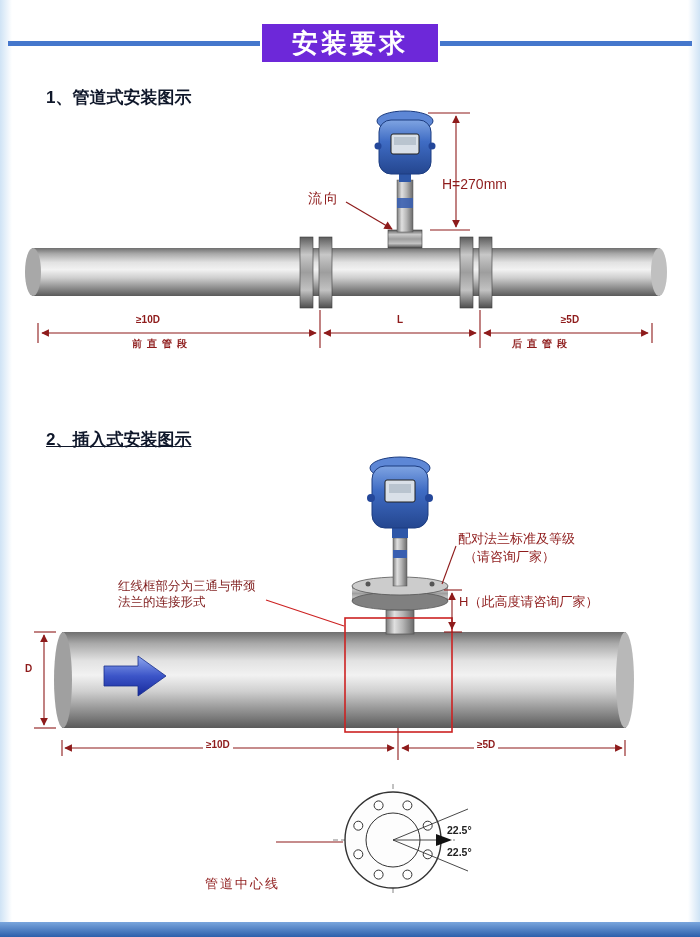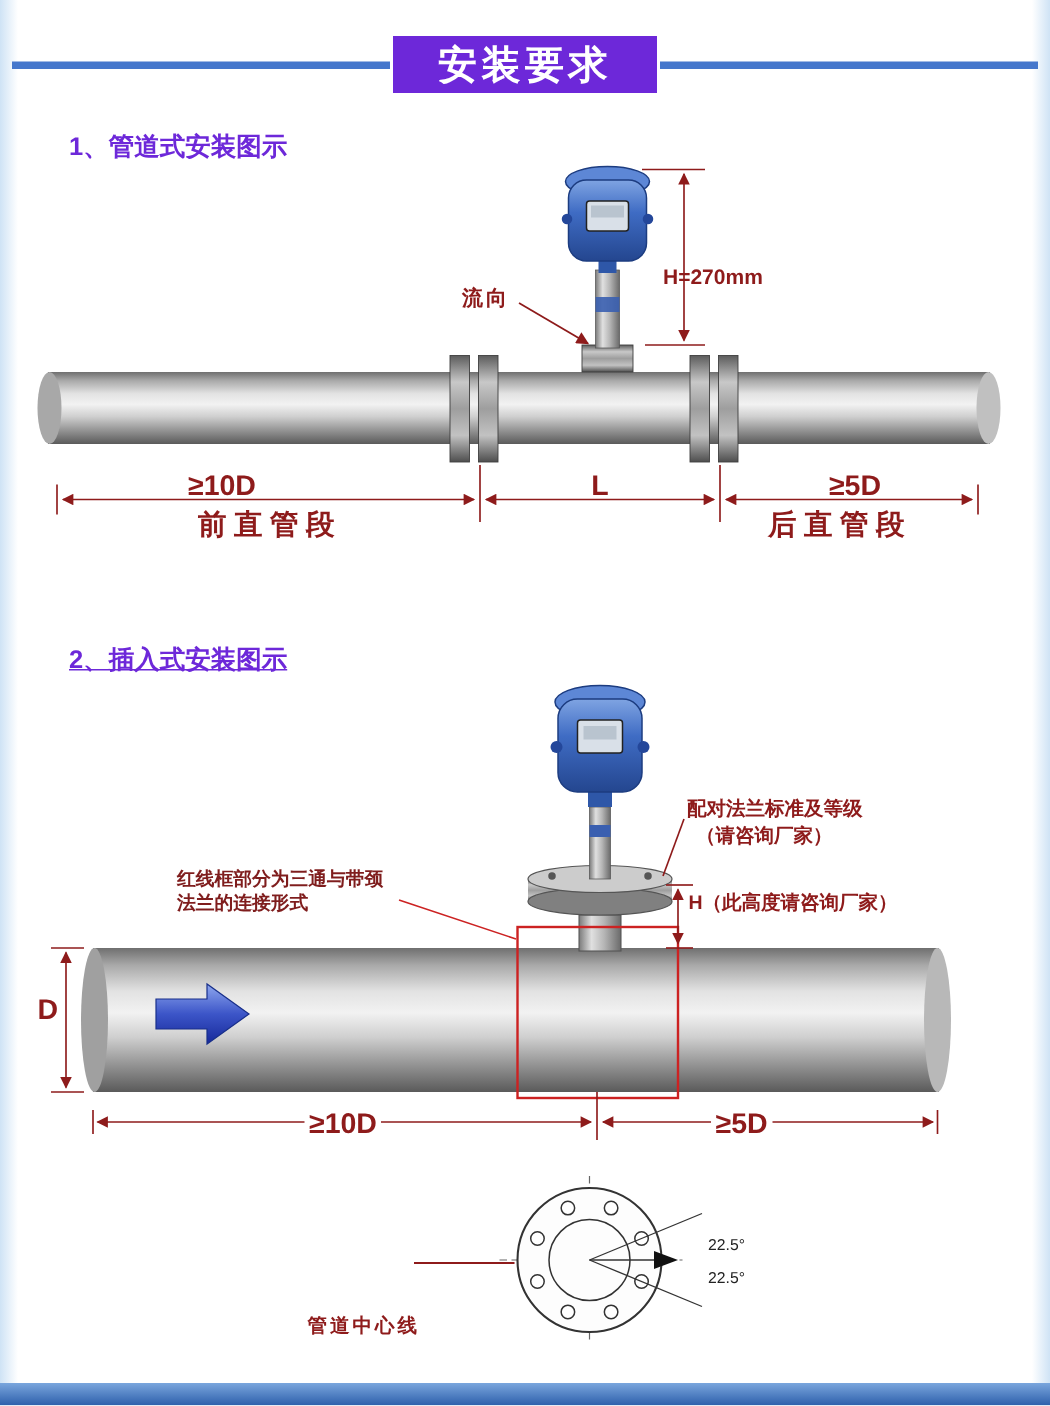--- a/index.html
+++ b/index.html
@@ -11,29 +11,29 @@
   #edge-left{left:0;background:linear-gradient(to right,#cfe3f5,rgba(255,255,255,0));}
   #edge-right{right:0;background:linear-gradient(to left,#cfe3f5,rgba(255,255,255,0));}
   #footer-bar{position:absolute;left:0;top:922px;width:700px;height:15px;
     background:linear-gradient(#7aa6dd,#2d5fab);}
   #header-box{position:absolute;left:262px;top:24px;width:176px;height:38px;
     background:#6d28d9;color:#fff;display:flex;align-items:center;justify-content:center;
     font-size:26px;font-weight:700;letter-spacing:3px;}
   .header-line{position:absolute;top:41px;height:5px;background:#4577cc;width:252px;}
   #header-line-left{left:8px;}
   #header-line-right{left:440px;}
-  .section-heading{position:absolute;font-size:17px;font-weight:700;color:#6d28d9;}
-  .anno{position:absolute;color:#8e1b1b;font-weight:700;font-size:13px;white-space:nowrap;}
+  .section-heading{position:absolute;font-size:17px;font-weight:700;color:#0f172a;}
+  .anno{position:absolute;color:#8e1b1b;font-weight:400;font-size:13px;white-space:nowrap;}
   .anno-14{font-size:14px;}
-  .dim{position:absolute;color:#8e1b1b;font-weight:700;font-size:19px;text-align:center;white-space:nowrap;}
+  .dim{position:absolute;color:#8e1b1b;font-weight:700;font-size:10px;text-align:center;white-space:nowrap;}
   .dim-bg{background:#fff;padding:0 3px;}
   .spaced{letter-spacing:5px;}
   .spaced-sm{letter-spacing:2px;}
   .note-red{color:#7f1d1d;font-size:12.5px;}
-  .angle-label{position:absolute;color:#222;font-weight:400;font-size:10.5px;white-space:nowrap;margin-left:25px;}
+  .angle-label{position:absolute;color:#222;font-weight:700;font-size:10.5px;white-space:nowrap;}
   svg{position:absolute;left:0;}
   #diagram1{top:80px;}
   #diagram2{top:450px;}
 </style>
 </head>
 <body>
 
 <div id="page">
 
   <div class="edge-strip" id="edge-left"></div>

